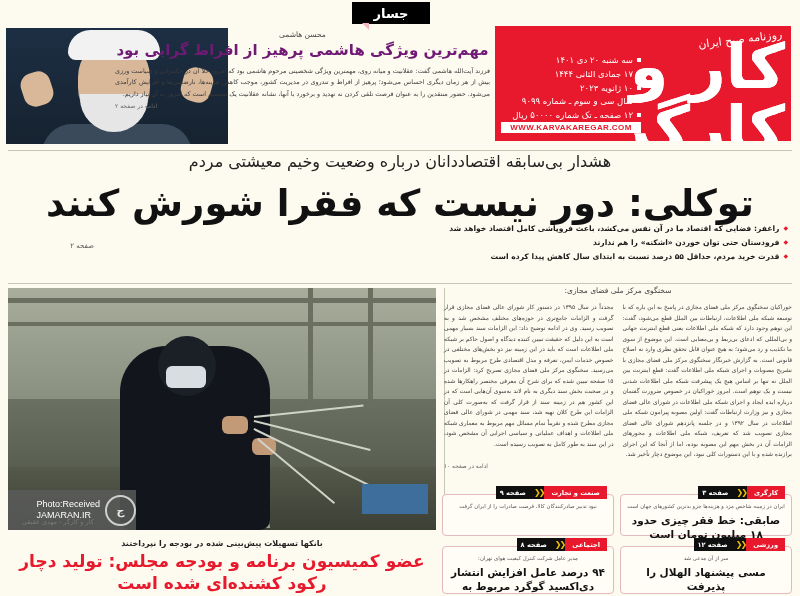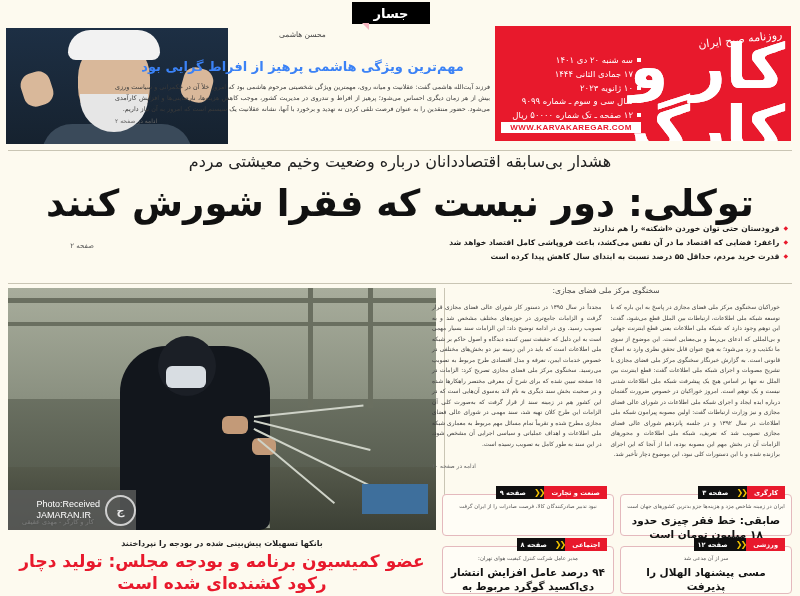--- a/index.html
+++ b/index.html
@@ -54,24 +54,24 @@
     font-size:8px;font-weight:bold;letter-spacing:.4px;
     padding:1px 0;font-family:"Liberation Sans",sans-serif;
   }
 
   
   .rule{position:absolute;background:#c9c5b4;height:1px;}
   .vrule{position:absolute;background:#c9c5b4;width:1px;}
 
   
   .hashemi{position:absolute;right:310px;top:30px;width:375px;}
-  .hashemi .over{font-size:7.5px;text-align:center;color:#444;margin-bottom:19px;}
+  .hashemi .over{font-size:7.5px;text-align:center;color:#444;margin-bottom:1px;}
   .hashemi h2{
-    margin:0;font-size:13px;font-weight:bold;text-align:center;
-    color:#3b82f6;line-height:1.35;
+    margin:0;font-size:15px;font-weight:bold;text-align:center;
+    color:#701a75;line-height:1.35;
   }
   .hashemi .body{
     margin-top:6px;font-size:6.4px;line-height:1.75;text-align:justify;
     color:#3a3a3a;
   }
   .hashemi .cont{font-size:6px;color:#666;text-align:left;margin-top:2px;}
   .portrait{
     position:absolute;left:6px;top:28px;width:222px;height:116px;
     overflow:hidden;background:#2b3a4a;
   }
@@ -116,21 +116,21 @@
     border:2px solid #cfcfcf;flex:0 0 auto;
     display:flex;align-items:center;justify-content:center;
     color:#e8e8e8;font-size:11px;font-weight:bold;
   }
   .wm-text{
     color:#fff;font-size:9px;line-height:1.25;direction:ltr;text-align:left;
     font-family:"Liberation Sans",sans-serif;
   }
 
   
-  .netcol{position:absolute;right:20px;top:286px;width:348px;}
+  .netcol{position:absolute;right:8px;top:286px;width:348px;}
   .netcol .over{font-size:7.5px;text-align:center;color:#444;}
   .netcol h2{
     margin:3px 0 0 0;font-size:16px;font-weight:bold;text-align:center;color:#111;
   }
   .netcol .cols{
     margin-top:7px;display:flex;gap:9px;direction:rtl;
   }
   .netcol .col{
     flex:1;font-size:5.9px;line-height:1.78;text-align:justify;color:#3a3a3a;
   }
@@ -236,22 +236,22 @@
     <div class="body">فرزند آیت‌الله هاشمی گفت: عقلانیت و میانه روی، مهمترین ویژگی شخصیتی مرحوم هاشمی بود که امروز خلأ آن در حکمرانی و سیاست ورزی بیش از هر زمان دیگری احساس می‌شود؛ پرهیز از افراط و تندروی در مدیریت کشور، موجب کاهش هزینه‌ها، نارضایتی‌ها و افزایش کارآمدی می‌شود. حضور منتقدین را به عنوان فرصت تلقی کردن نه تهدید و برخورد با آنها، نشانه عقلانیت یک سیستم است که امروز به آن نیاز داریم.</div>
     <div class="cont">ادامه در صفحه ۲</div>
   </div>
 
   <div class="rule" style="left:8px;right:8px;top:150px;"></div>
 
   <div class="lead">
     <div class="kicker">هشدار بی‌سابقه اقتصاددانان درباره وضعیت وخیم معیشتی مردم</div>
     <h1>توکلی: دور نیست که فقرا شورش کنند</h1>
     <div class="bullets">
+      <div>راغفر: فضایی که اقتصاد ما در آن نفس می‌کشد، باعث فروپاشی کامل اقتصاد خواهد شد</div>
       <div>فرودستان حتی توان خوردن «اشکنه» را هم ندارند</div>
-      <div>راغفر: فضایی که اقتصاد ما در آن نفس می‌کشد، باعث فروپاشی کامل اقتصاد خواهد شد</div>
       <div>قدرت خرید مردم، حداقل ۵۵ درصد نسبت به ابتدای سال کاهش پیدا کرده است</div>
     </div>
     <div class="pg">صفحه ۲</div>
   </div>
 
   <div class="rule" style="left:8px;right:8px;top:283px;"></div>
   <div class="vrule" style="left:444px;top:288px;height:242px;"></div>
 
   <div class="bigphoto">
     <div class="ph-sky"></div>

